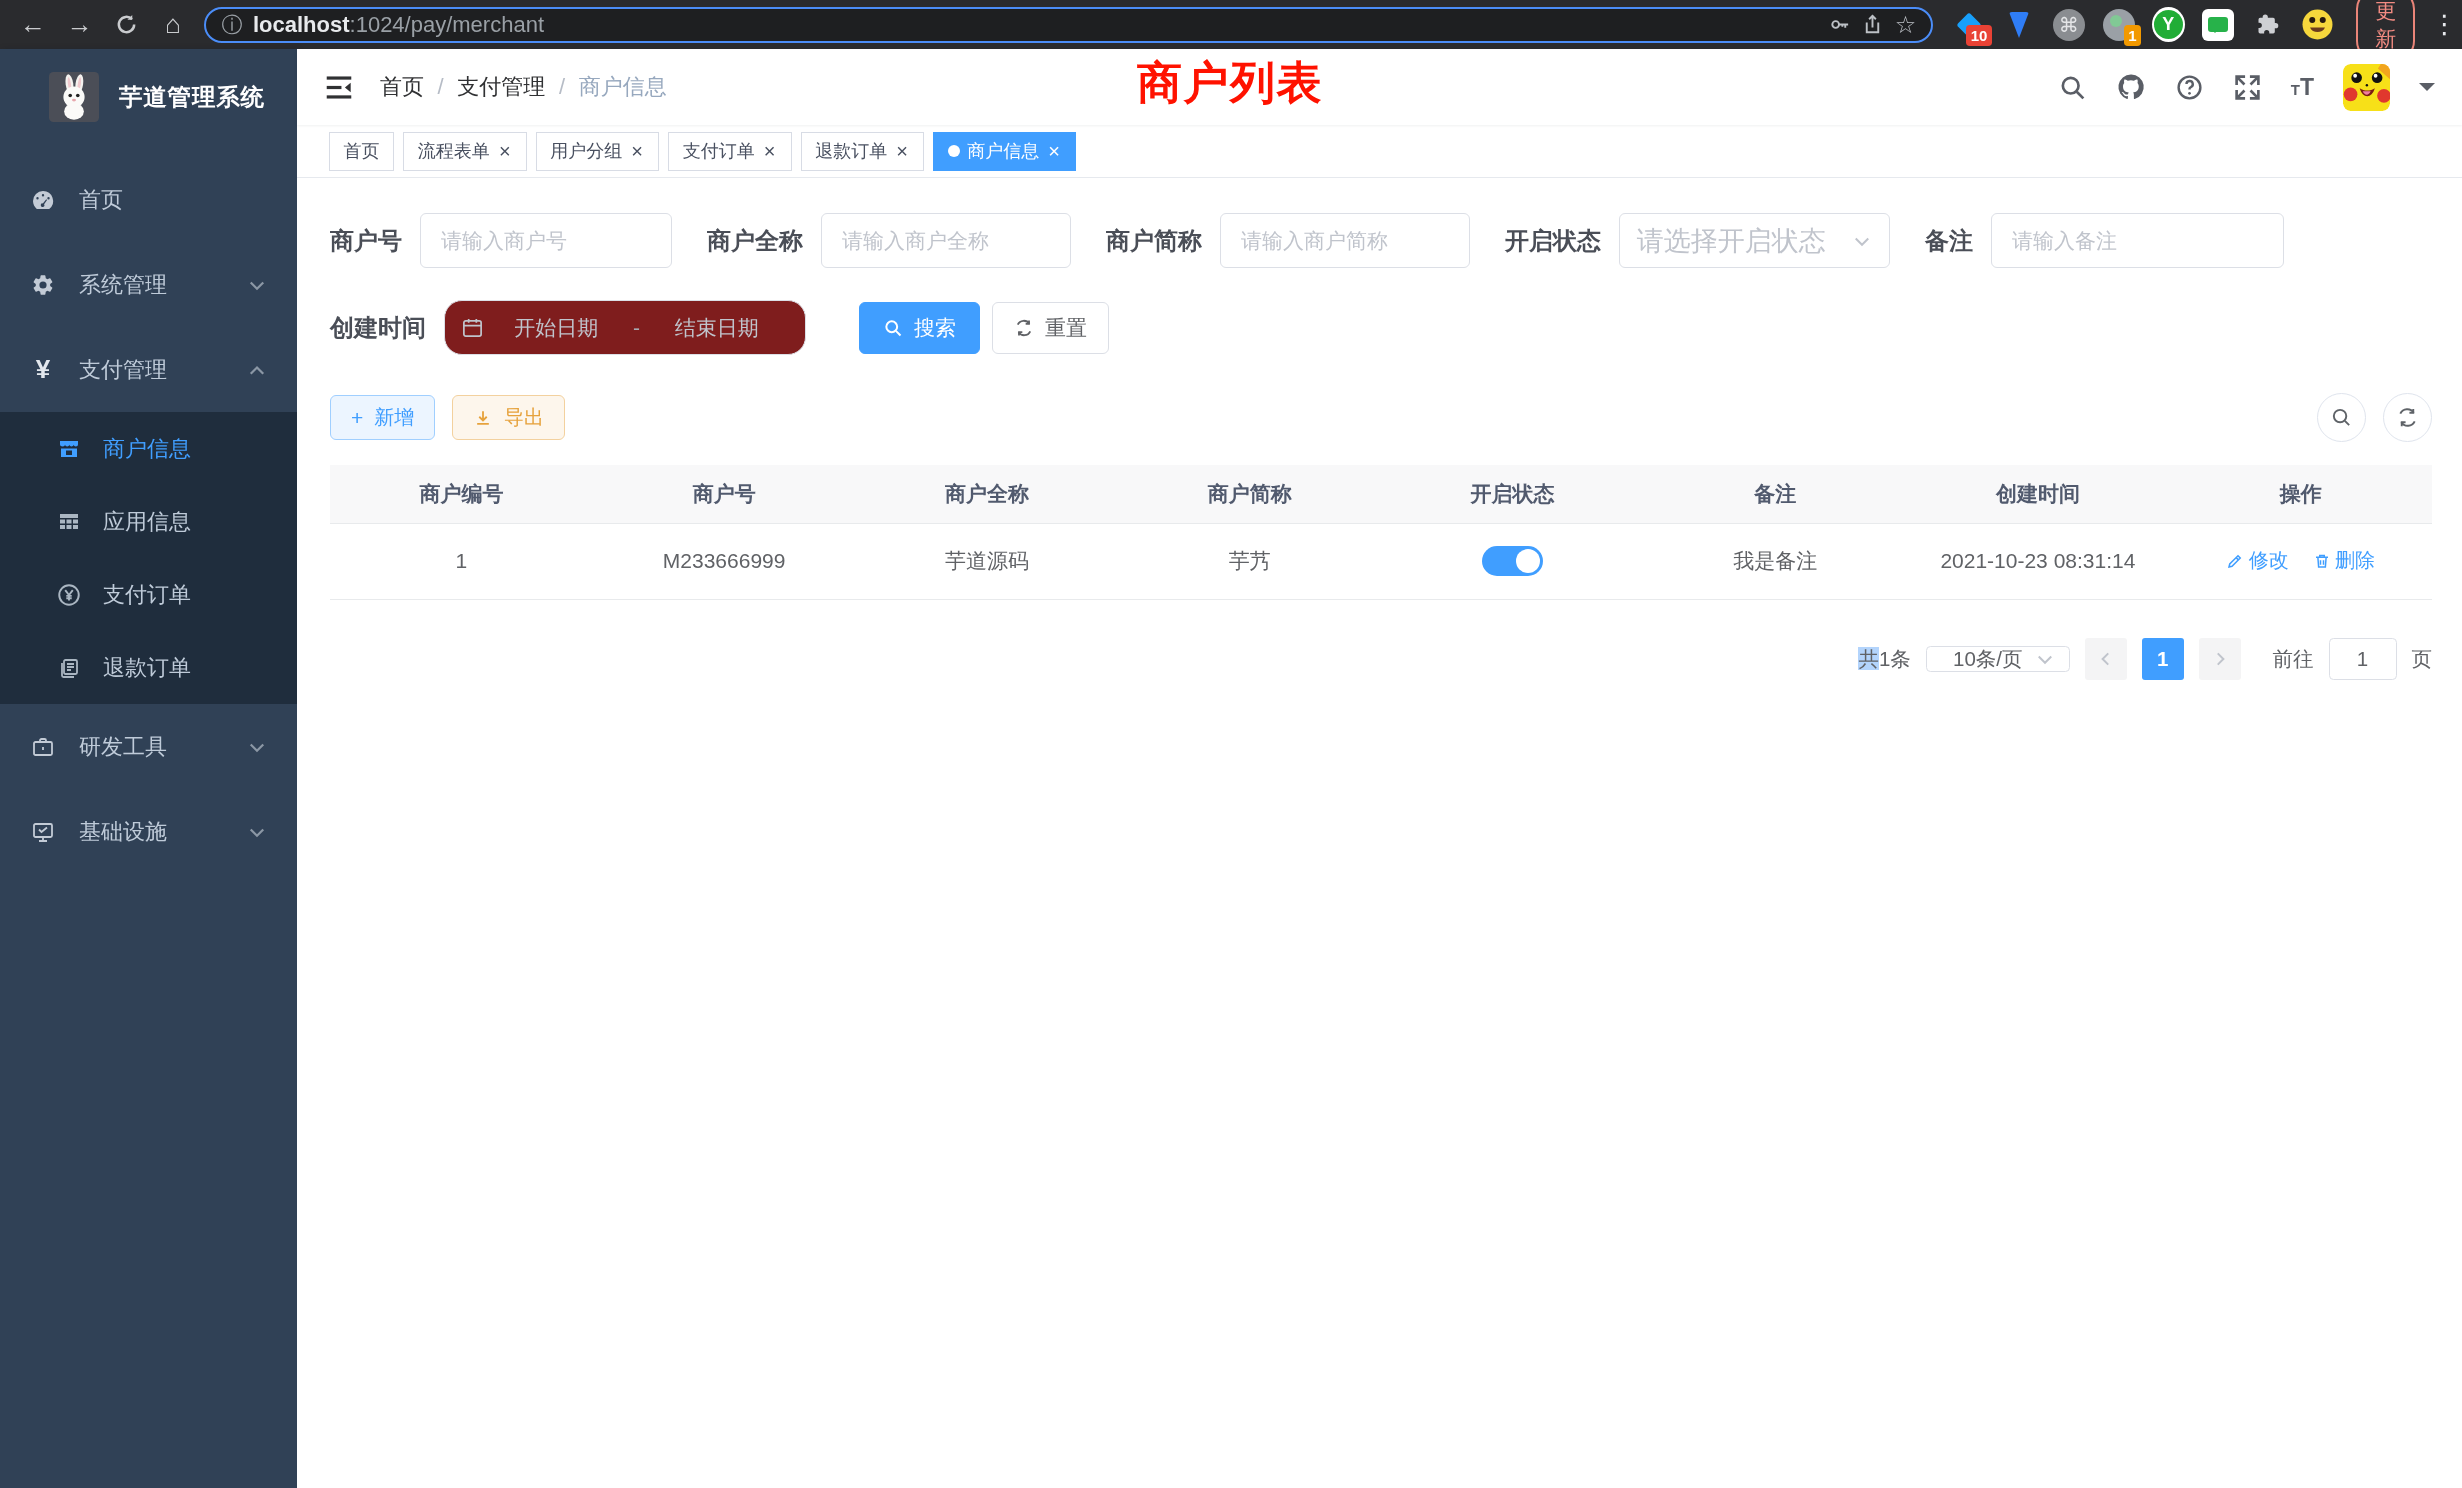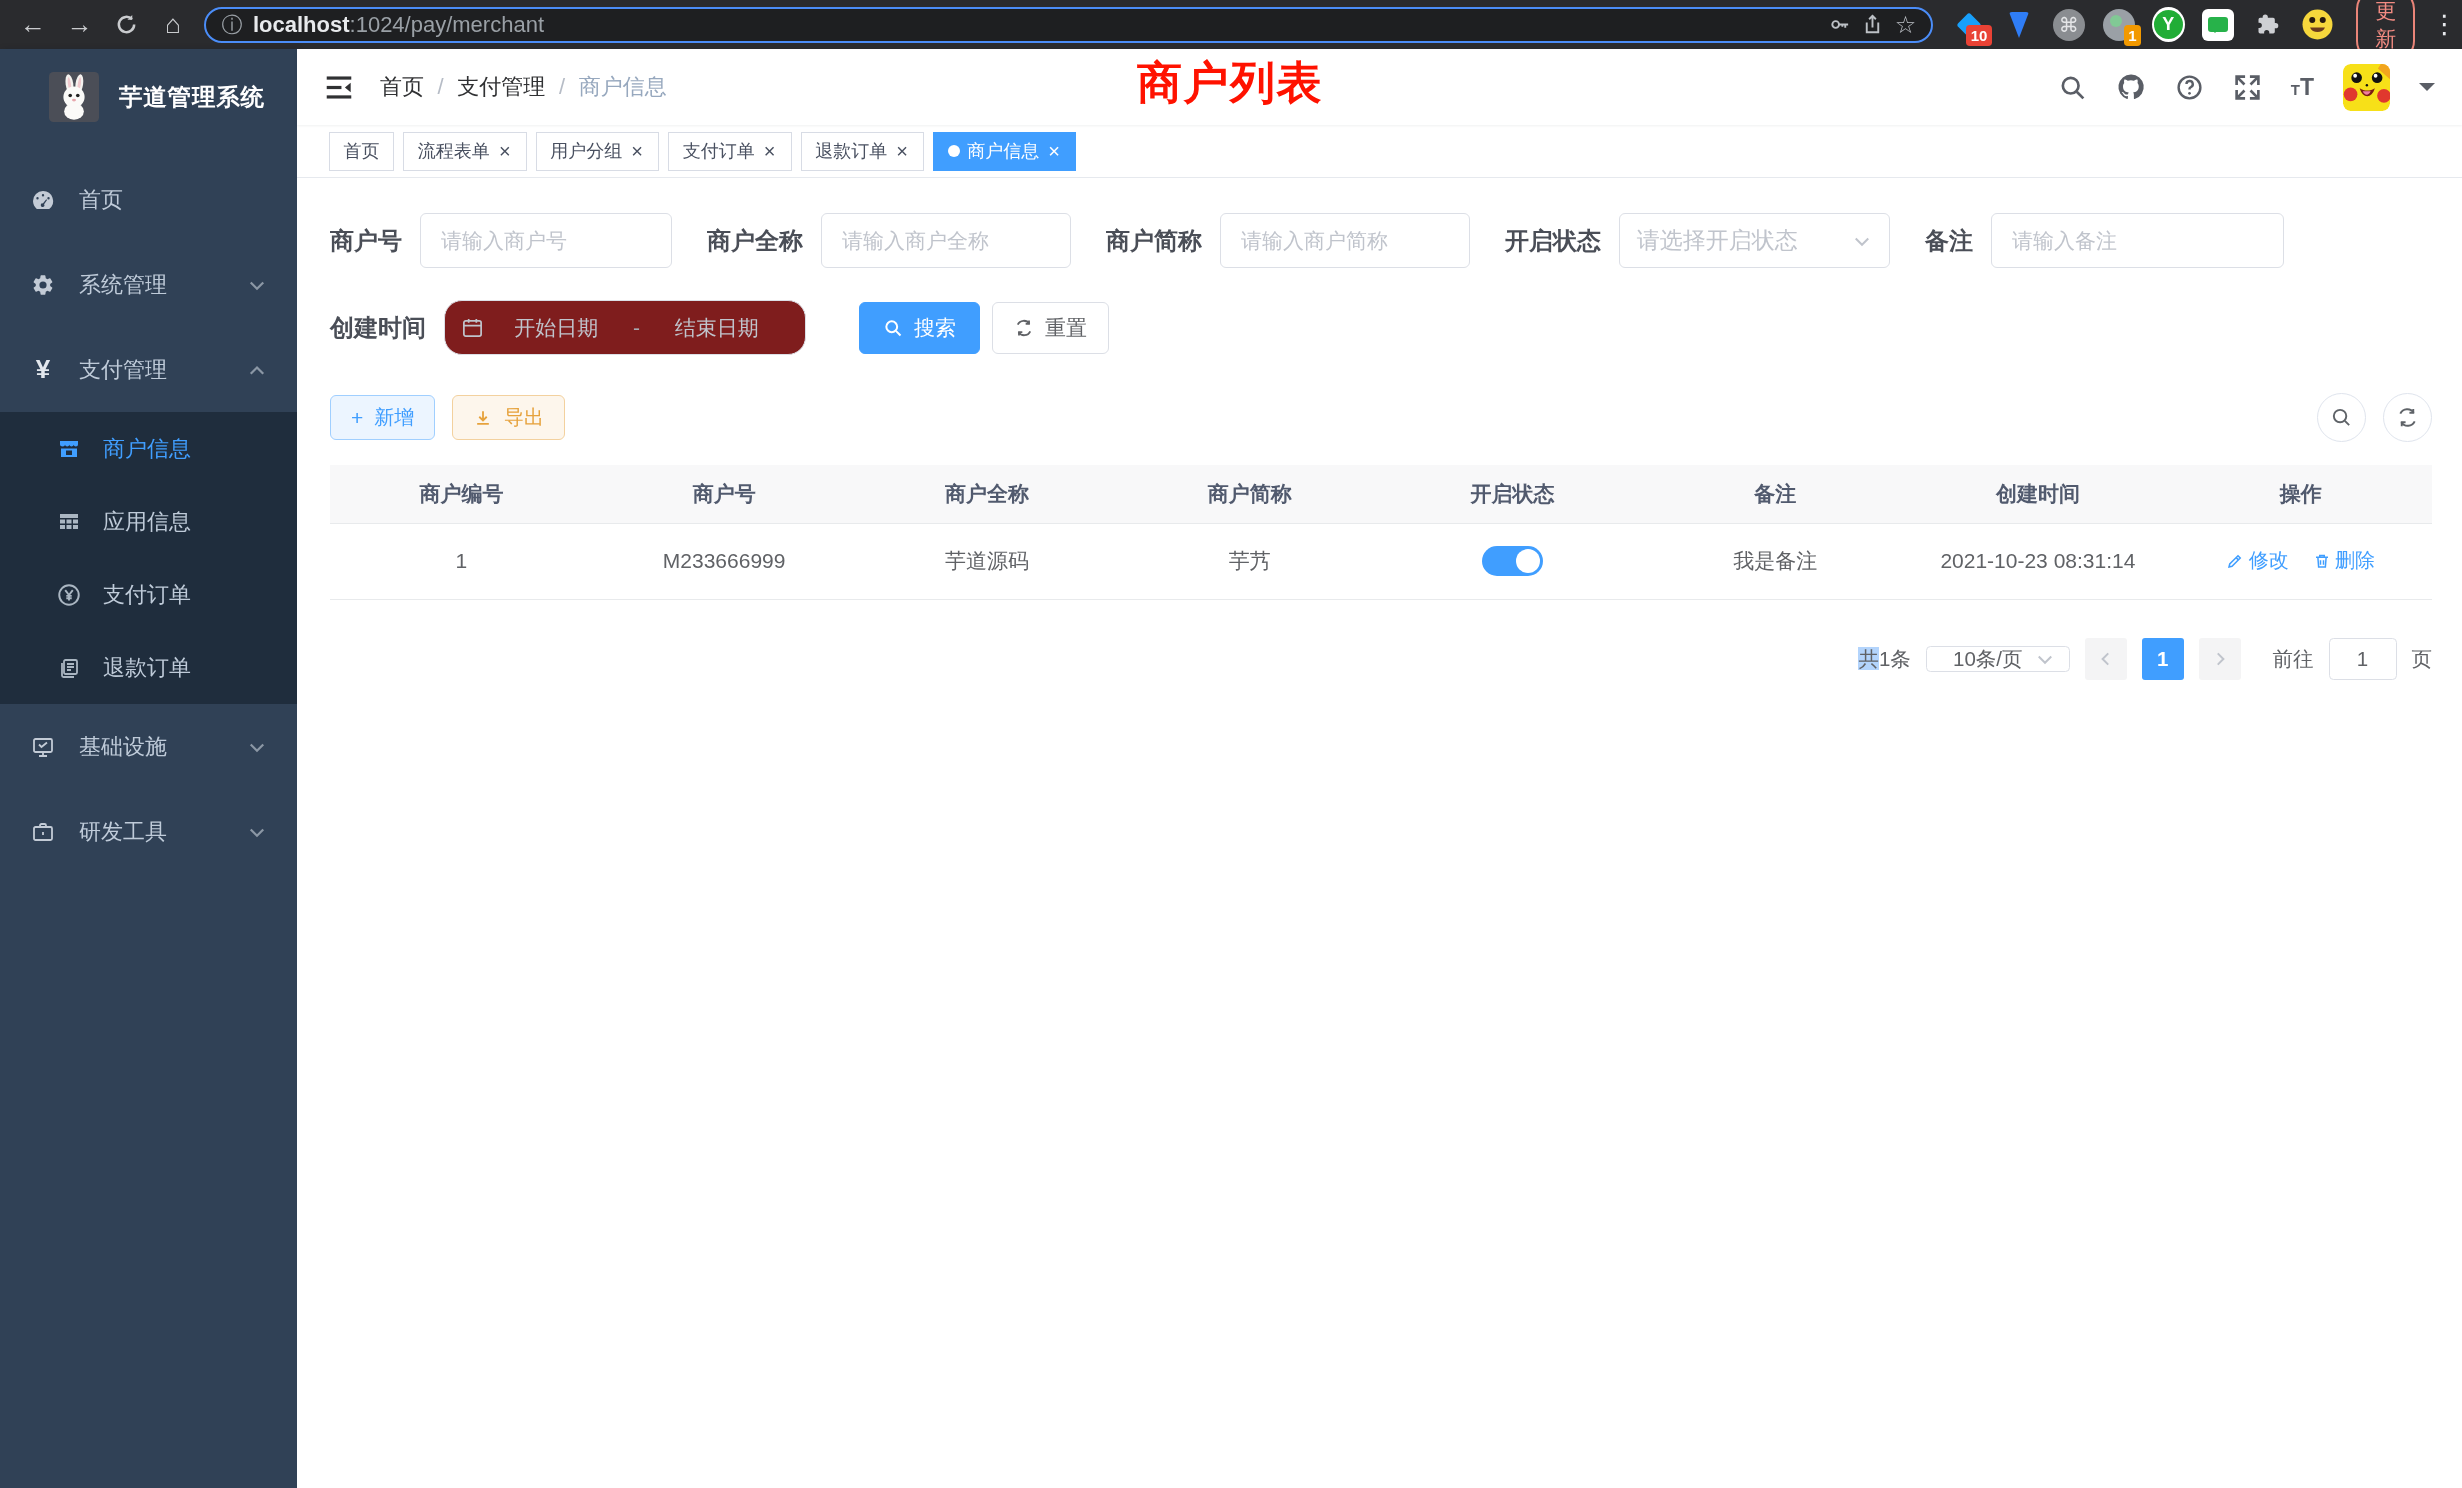--- a/index.html
+++ b/index.html
@@ -96,21 +96,21 @@
 
   
   .content { padding:35px 30px 0 33px; flex:1; }
   .f-row { display:flex; align-items:center; }
   .f-item { display:flex; align-items:center; margin-right:35px; }
   .f-label { font-size:24px; font-weight:700; color:#4a4e57; margin-right:18px; white-space:nowrap; }
   .inp { height:55px; border:1.5px solid #dcdfe6; border-radius:6px; padding:0 20px;
     font-size:21px; color:#606266; font-family:inherit; background:#fff; }
   .inp::placeholder { color:#c0c4cc; }
   .sel { width:271px; height:55px; border:1.5px solid #dcdfe6; border-radius:6px;
-    display:flex; align-items:center; padding:0 16.7px; color:#c0c4cc; font-size:23px; background:#fff; }
+    display:flex; align-items:center; padding:0 16.7px; color:#c0c4cc; font-size:27px; background:#fff; }
   .sel .ph { flex:1; }
   .f-row2 { margin-top:32px; }
   .daterange { width:362px; height:55px; border:1.5px solid #dcdfe6; border-radius:18px;
     display:flex; align-items:center; padding:0 16px; background:#7f1d1d; font-size:21px; color:#c0c4cc; }
   .daterange .dph { flex:1; text-align:center; }
   .daterange .dsep { color:#a8abb2; padding:0 4.5px; }
   .btn { display:inline-flex; align-items:center; justify-content:center; gap:11px;
     border-radius:6px; font-size:21px; font-family:inherit; cursor:pointer; }
   .btn-primary { background:#409eff; border:1.5px solid #409eff; color:#fff; height:52px; padding:0 23px; margin-left:18px; }
   .btn-default { background:#fff; border:1.5px solid #dcdfe6; color:#606266; height:52px; padding:0 21px; margin-left:12px; }
@@ -309,37 +309,37 @@
                 <path d="M5 7v12.5A1.5 1.5 0 0 0 6.5 21H17"></path>
               </svg>
           </span>
           <span class="ml">退款订单</span>
         </div>
       </div>
 
       <div class="m-item">
         <span class="mi">
           <svg width="24" height="24" viewBox="0 0 24 24" fill="none" stroke="#c3cbd6" stroke-width="1.8">
-              <rect x="3" y="4" width="18" height="13" rx="1.5"></rect>
-              <path d="M8 9.5l2.5 2.5L16 7.5M12 17v3M8 21h8"></path>
-            </svg>
-        </span>
-        <span class="ml">基础设施</span>
+              <rect x="3" y="7" width="18" height="13" rx="1.5"></rect>
+              <path d="M9 7V5.5A1.5 1.5 0 0 1 10.5 4h3A1.5 1.5 0 0 1 15 5.5V7M12 12v3"></path>
+            </svg>
+        </span>
+        <span class="ml">研发工具</span>
         <svg class="chev" viewBox="0 0 16 16" fill="none" stroke="currentColor" stroke-width="1.8">
             <path d="M3 6l5 5 5-5"></path>
           </svg>
       </div>
       <div class="m-item">
         <span class="mi">
           <svg width="24" height="24" viewBox="0 0 24 24" fill="none" stroke="#c3cbd6" stroke-width="1.8">
-              <rect x="3" y="7" width="18" height="13" rx="1.5"></rect>
-              <path d="M9 7V5.5A1.5 1.5 0 0 1 10.5 4h3A1.5 1.5 0 0 1 15 5.5V7M12 12v3"></path>
-            </svg>
-        </span>
-        <span class="ml">研发工具</span>
+              <rect x="3" y="4" width="18" height="13" rx="1.5"></rect>
+              <path d="M8 9.5l2.5 2.5L16 7.5M12 17v3M8 21h8"></path>
+            </svg>
+        </span>
+        <span class="ml">基础设施</span>
         <svg class="chev" viewBox="0 0 16 16" fill="none" stroke="currentColor" stroke-width="1.8">
             <path d="M3 6l5 5 5-5"></path>
           </svg>
       </div>
     </nav>
   </aside>
 
   <main class="main">
 
     <header class="navbar">

